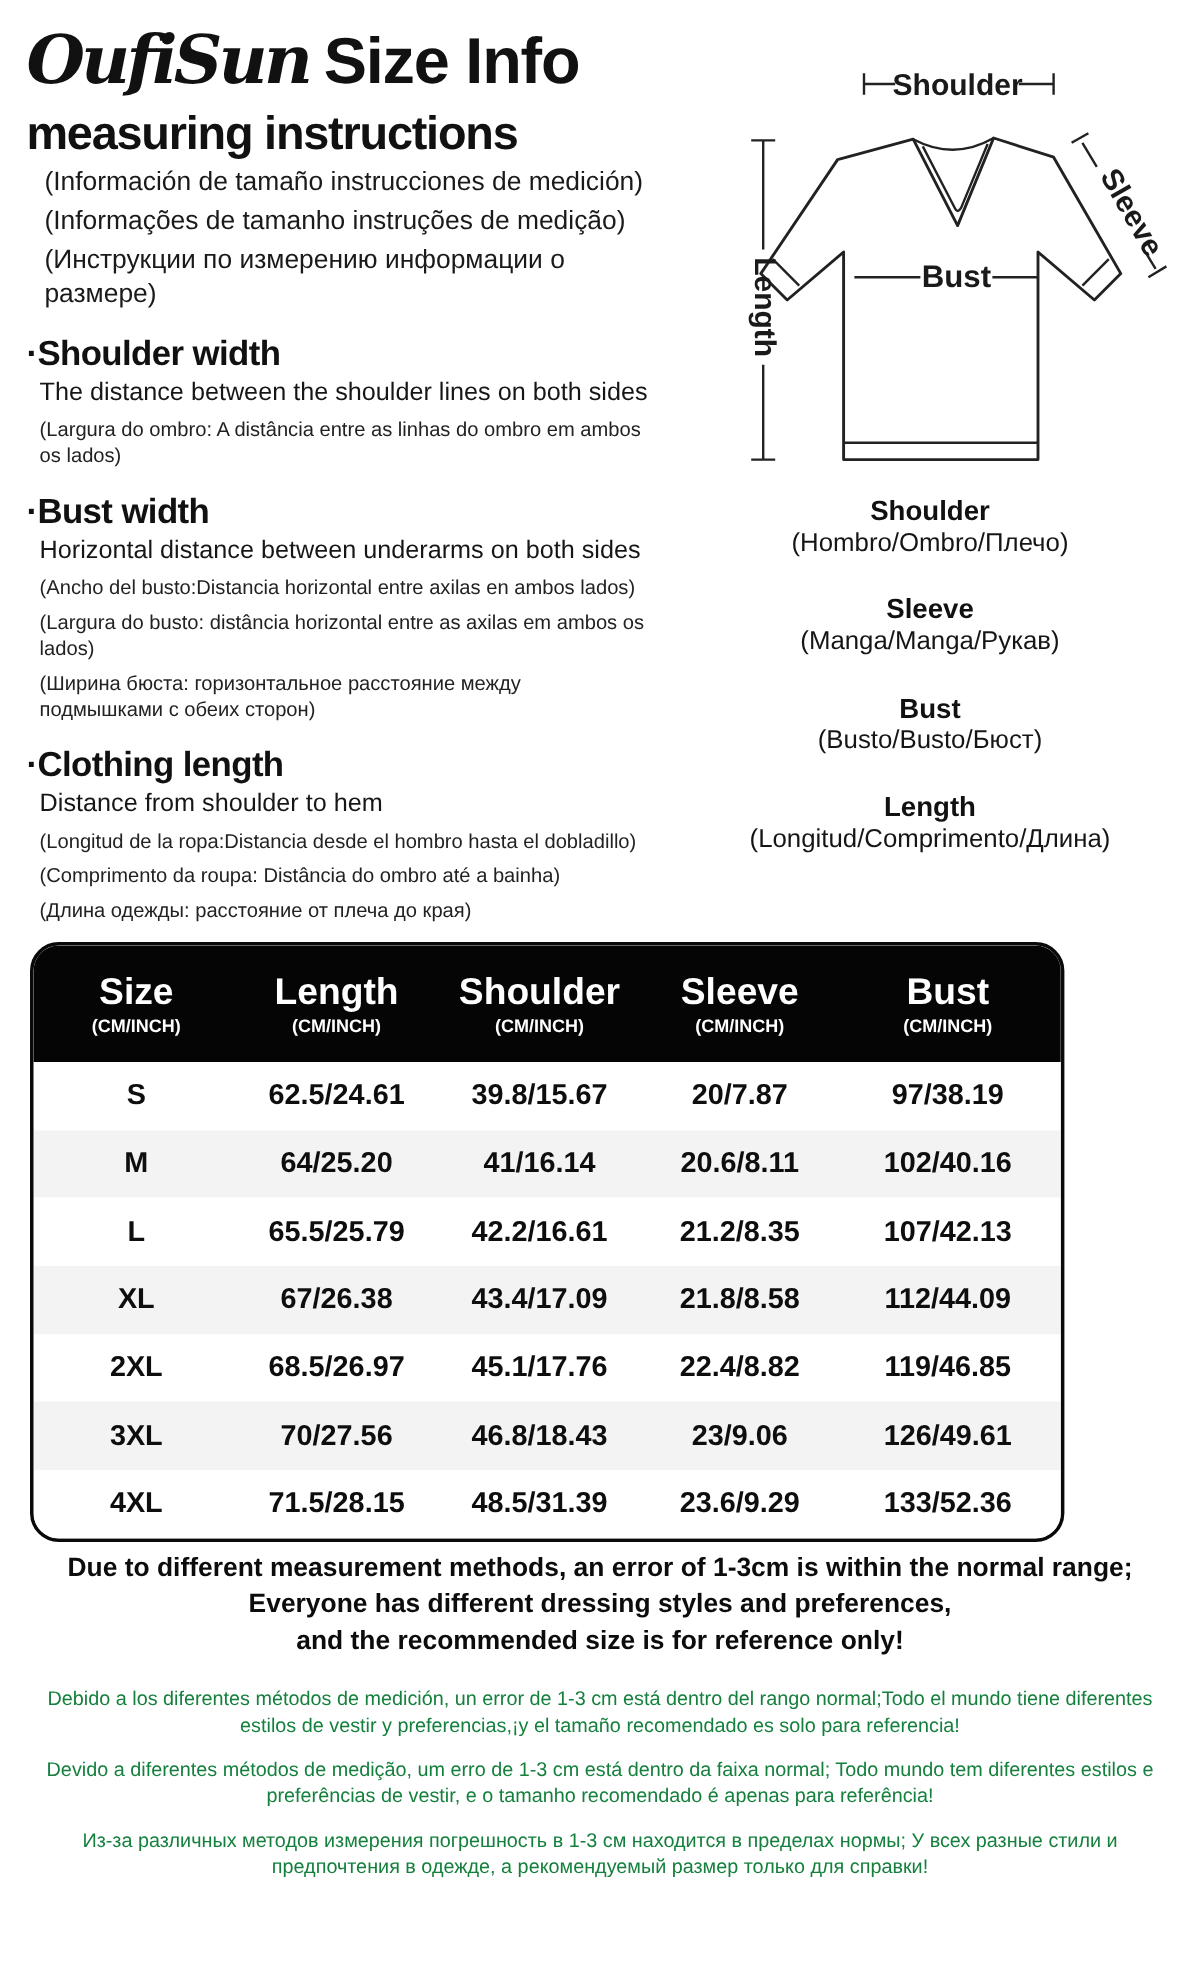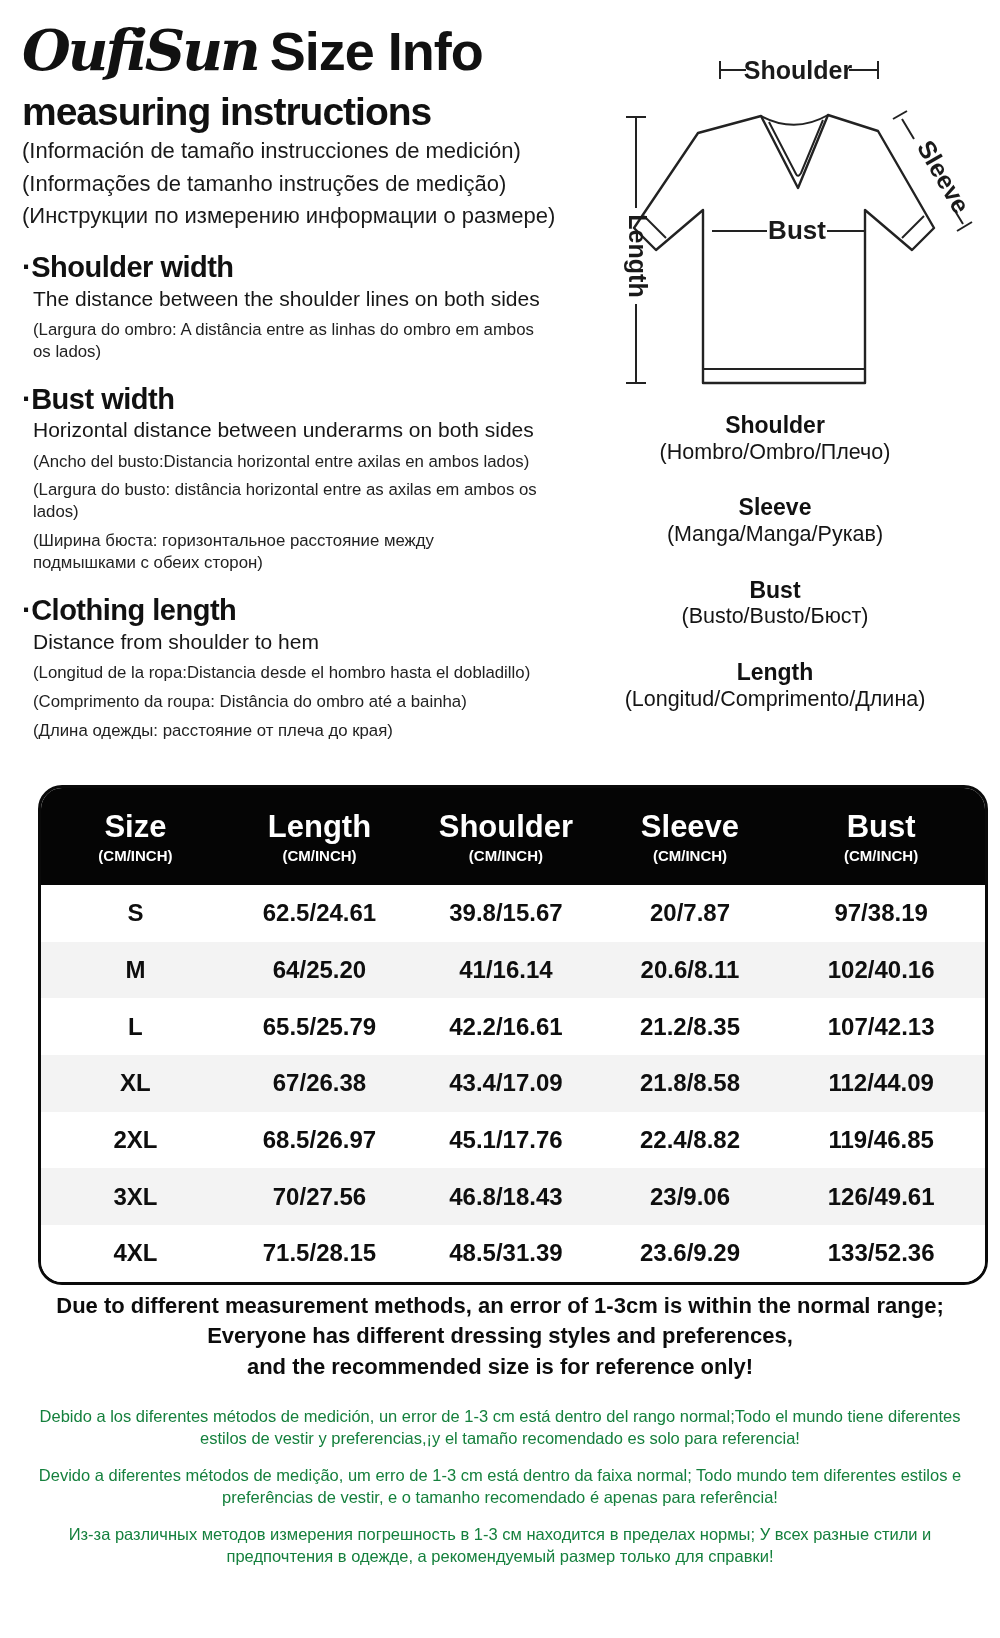--- a/index.html
+++ b/index.html
@@ -7,37 +7,37 @@
         font-family:"Liberation Sans",sans-serif;color:#111;overflow:hidden;}
 
   
   .left-col{position:absolute;left:22px;top:20px;width:540px;}
   .logo-row{white-space:nowrap;}
   .logo{font-family:"DejaVu Serif",serif;font-style:italic;font-weight:700;
         font-size:56px;letter-spacing:-3px;line-height:1;}
   .main-title{font-family:"Liberation Sans",sans-serif;font-weight:700;
         font-size:54px;margin-left:12px;letter-spacing:-1px;}
   .subtitle{font-size:39px;font-weight:700;letter-spacing:-1px;margin-top:10px;line-height:1.05;}
-  .subtitle-tr{font-size:22px;margin-top:4px;line-height:1.3;color:#1a1a1a;}
+  .subtitle-tr{font-size:22px;margin-top:4px;line-height:1.3;color:#1a1a1a;margin-left:15px;}
   .subtitle-tr:first-of-type{margin-top:8px;}
 
   .section{margin-top:21px;}
   .sec-title{font-size:29px;font-weight:700;letter-spacing:-0.5px;line-height:1.1;}
   .sec-desc{font-size:21px;margin-left:11px;margin-top:2px;line-height:1.25;color:#161616;}
   .sec-small{font-size:16.8px;margin-left:11px;margin-top:7px;line-height:1.3;color:#222;width:505px;}
 
   
   .diagram{position:absolute;left:562px;top:38px;width:430px;height:372px;}
   .measure-labels{position:absolute;left:560px;top:412px;width:430px;text-align:center;}
   .ml-block{margin-bottom:29px;}
   .ml-name{font-size:23px;font-weight:700;line-height:1.2;}
   .ml-tr{font-size:21.5px;line-height:1.2;color:#151515;}
 
   
-  .size-table{position:absolute;left:38px;top:785px;width:950px;height:500px;
+  .size-table{position:absolute;left:25px;top:785px;width:862px;height:500px;
         border:3px solid #0a0a0a;border-radius:24px;overflow:hidden;box-sizing:border-box;
         background:#fff;}
   .st-header{display:flex;background:#050505;color:#fff;height:97px;align-items:center;}
   .st-hcell{display:flex;flex-direction:column;align-items:center;justify-content:center;}
   .st-htitle{font-size:31px;font-weight:700;line-height:1.15;}
   .st-hunit{font-size:15px;font-weight:700;margin-top:3px;}
   .st-row{display:flex;height:56.7px;align-items:center;background:#fff;}
   .st-row.alt{background:#f3f3f3;}
   .st-cell{font-size:24px;font-weight:700;text-align:center;color:#0e0e0e;}
   .c1{width:20%;} .c2{width:19%;} .c3{width:20.5%;} .c4{width:18.5%;} .c5{width:22%;}

